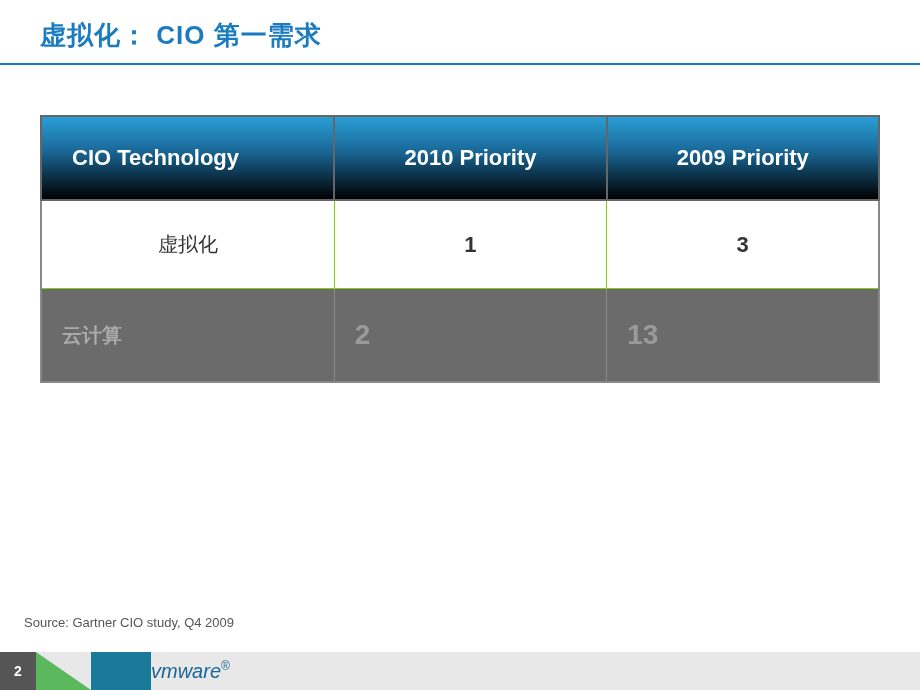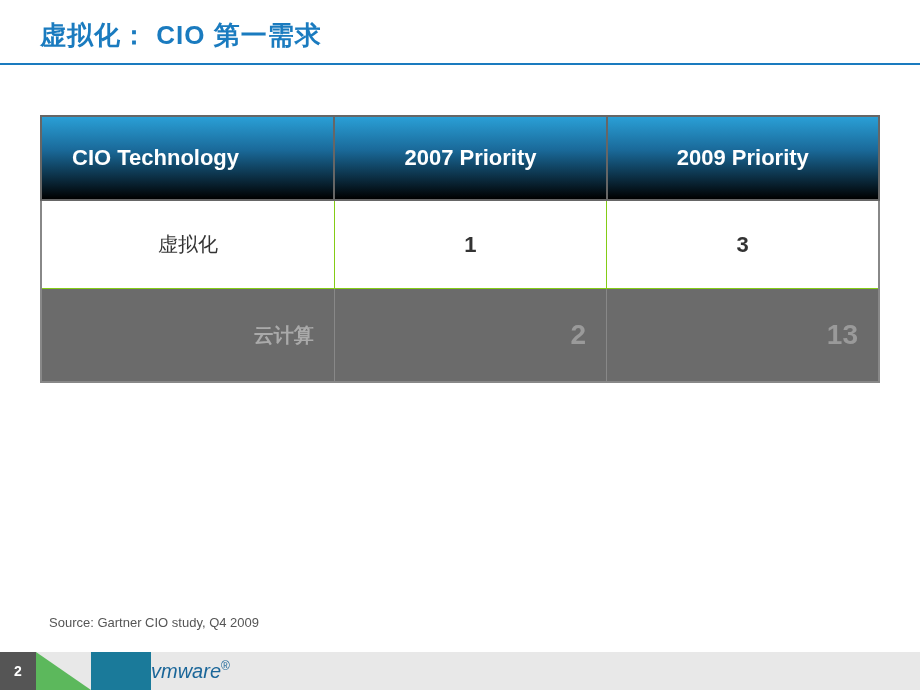--- a/index.html
+++ b/index.html
@@ -74,38 +74,38 @@
     }
 
     .table-row-white td:first-child {
       text-align: center;
       font-size: 20px;
       font-weight: normal;
     }
 
     .table-row-gray td {
       background: #6b6b6b;
-      text-align: right;
+      text-align: left;
       padding: 30px 20px;
       border: 1px solid #888;
       font-size: 28px;
       font-weight: bold;
       color: #9a9a9a;
     }
 
     .table-row-gray td:first-child {
       font-size: 20px;
       color: #aaaaaa;
     }
 
     
     .source-text {
       position: absolute;
       bottom: 60px;
-      left: 49px;
+      left: 24px;
       font-size: 13px;
       color: #555;
     }
 
     
     .footer {
       position: absolute;
       bottom: 0;
       left: 0;
       width: 920px;
@@ -154,21 +154,21 @@
 <div class="header">
   <div class="header-title">虚拟化： CIO 第一需求</div>
 </div>
 <div class="header-divider"></div>
 
 <div class="main">
   <table class="cio-table">
     <thead>
       <tr class="table-header-row">
         <td>CIO Technology</td>
-        <td>2007 Priority</td>
+        <td>2010 Priority</td>
         <td>2009 Priority</td>
       </tr>
     </thead>
     <tbody>
       <tr class="table-row-white">
         <td>虚拟化</td>
         <td>1</td>
         <td>3</td>
       </tr>
       <tr class="table-row-gray">

